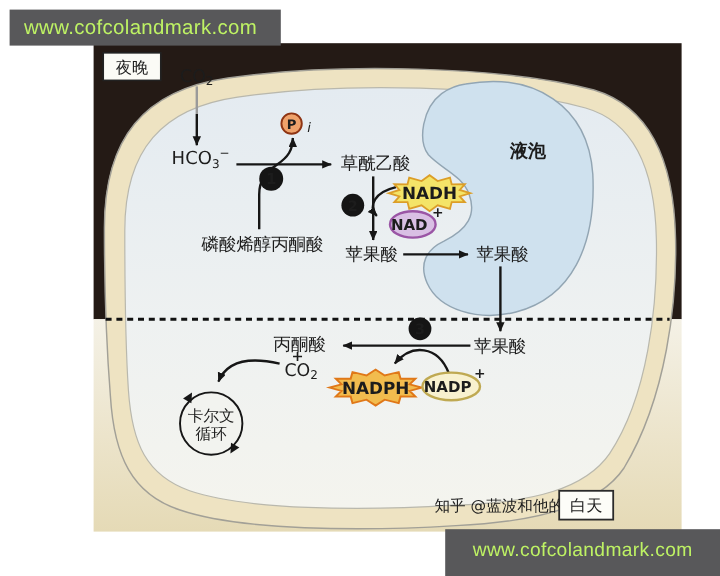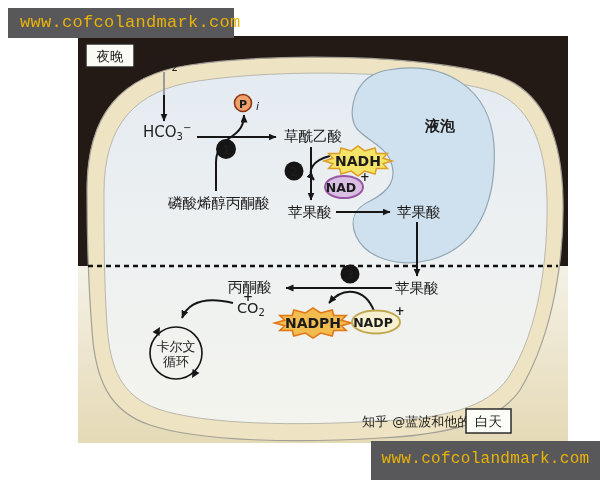--- a/index.html
+++ b/index.html
@@ -1,19 +1,19 @@
 <!DOCTYPE html>
 <html><head>
 <meta charset="utf-8">
 <style>
   html,body{margin:0;padding:0;background:#ffffff;}
   .stage{position:relative;width:600px;height:480px;background:#ffffff;overflow:hidden;
          font-family:"DejaVu Sans","Liberation Sans",sans-serif;}
-  .wm-bar{position:absolute;background:#58585a;color:#eab308;z-index:5;
-          font-family:Liberation Mono, monospace;}
+  .wm-bar{position:absolute;background:#58585a;color:#bef264;z-index:5;
+          font-family:Liberation Sans, sans-serif;}
   .wm-top{left:8px;top:8px;width:226px;height:30px;font-size:17px;line-height:30px;
           padding-left:12px;box-sizing:border-box;letter-spacing:.3px;}
   .wm-bottom{left:371px;top:441px;width:229px;height:39px;font-size:16px;line-height:36px;
              text-align:center;letter-spacing:.3px;}
   svg{position:absolute;left:0;top:0;}
   svg text{fill:#1c1c1c;}
   .cjk{font-family:"DejaVu Sans","Liberation Sans",sans-serif;}
 </style>
 </head>
 <body>

